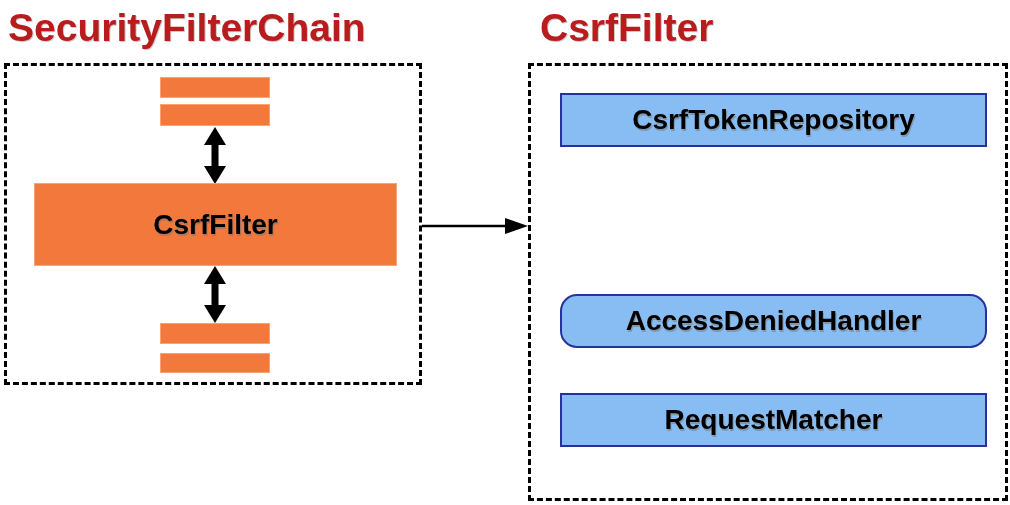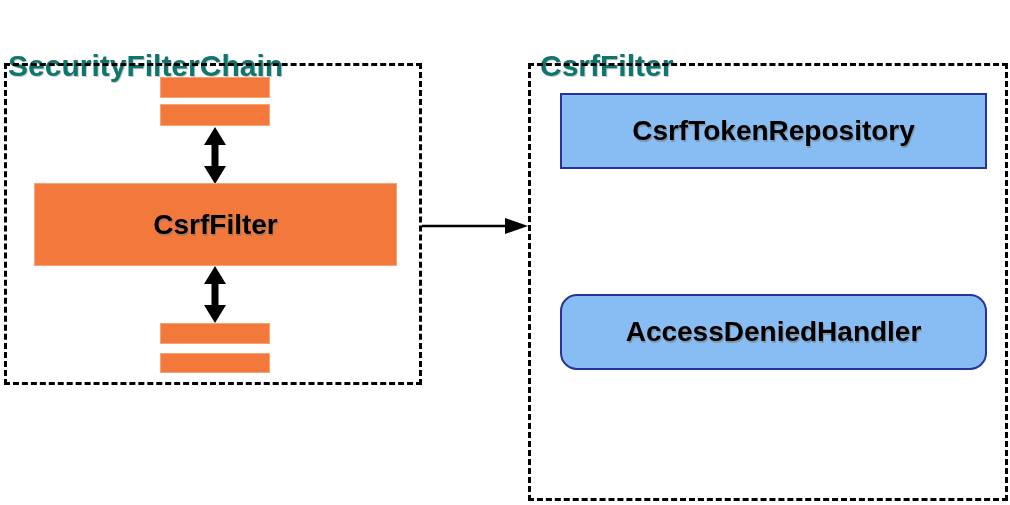--- a/index.html
+++ b/index.html
@@ -10,26 +10,25 @@
   }
   .canvas {
     position: relative;
     width: 1010px;
     height: 505px;
     background: #ffffff;
     overflow: hidden;
   }
   .title {
     position: absolute;
-    font-size: 30px;
+    font-size: 39px;
     font-weight: bold;
-    color: #0f766e;
+    color: #b91c1c;
     white-space: nowrap;
     text-shadow: 1px 1px 0 rgba(140,140,140,0.45);
-    margin-top: 43px;
   }
   .left-title  { left: 8px;  top: 6px; }
   .right-title { left: 540px; top: 6px; }
 
   .dashed-box {
     position: absolute;
     border: 3px dashed #000000;
     box-sizing: border-box;
     background: transparent;
   }
@@ -80,21 +79,21 @@
   .box-label {
     font-size: 28px;
     font-weight: bold;
     color: #000000;
     white-space: nowrap;
     text-shadow: 1px 2px 0 rgba(120,120,120,0.55);
   }
 
   .comp {
     left: 560px;
-    width: 427px; height: 76px;
+    width: 427px; height: 54px;
     background: var(--blue-fill, #87BDF2);
     border: 2px solid var(--blue-border, #26339E);
     box-sizing: border-box;
     display: flex;
     align-items: center;
     justify-content: center;
   }
   .comp-1 { top: 93px; }
   .comp-2 { top: 193px; }
   .comp-3 { top: 294px; border-radius: 17px; }
@@ -147,14 +146,17 @@
 
   <div class="layered comp comp-1">
     <span class="box-label">CsrfTokenRepository</span>
   </div>
 
 
   <div class="layered comp comp-3">
     <span class="box-label">AccessDeniedHandler</span>
   </div>
 
+  <div class="layered comp comp-4">
+    <span class="box-label">RequestMatcher</span>
+  </div>
 
 </div>
 
 </body></html>

